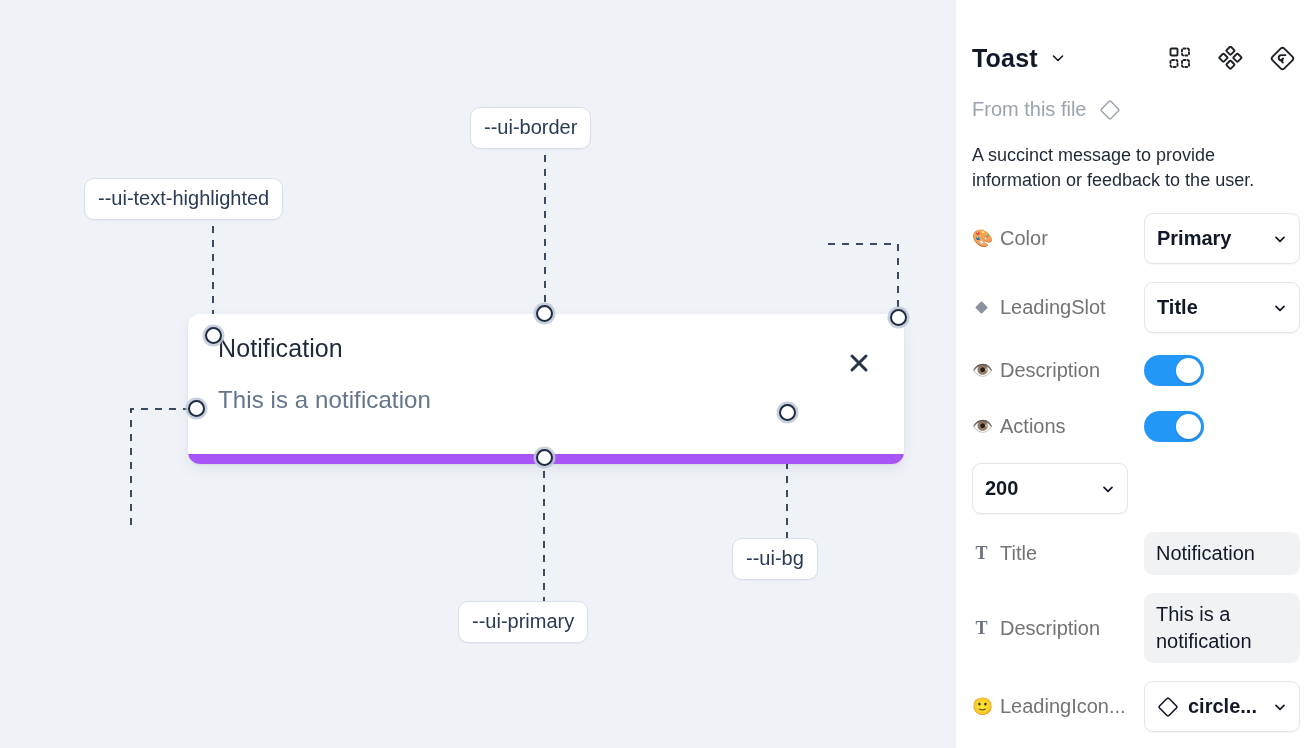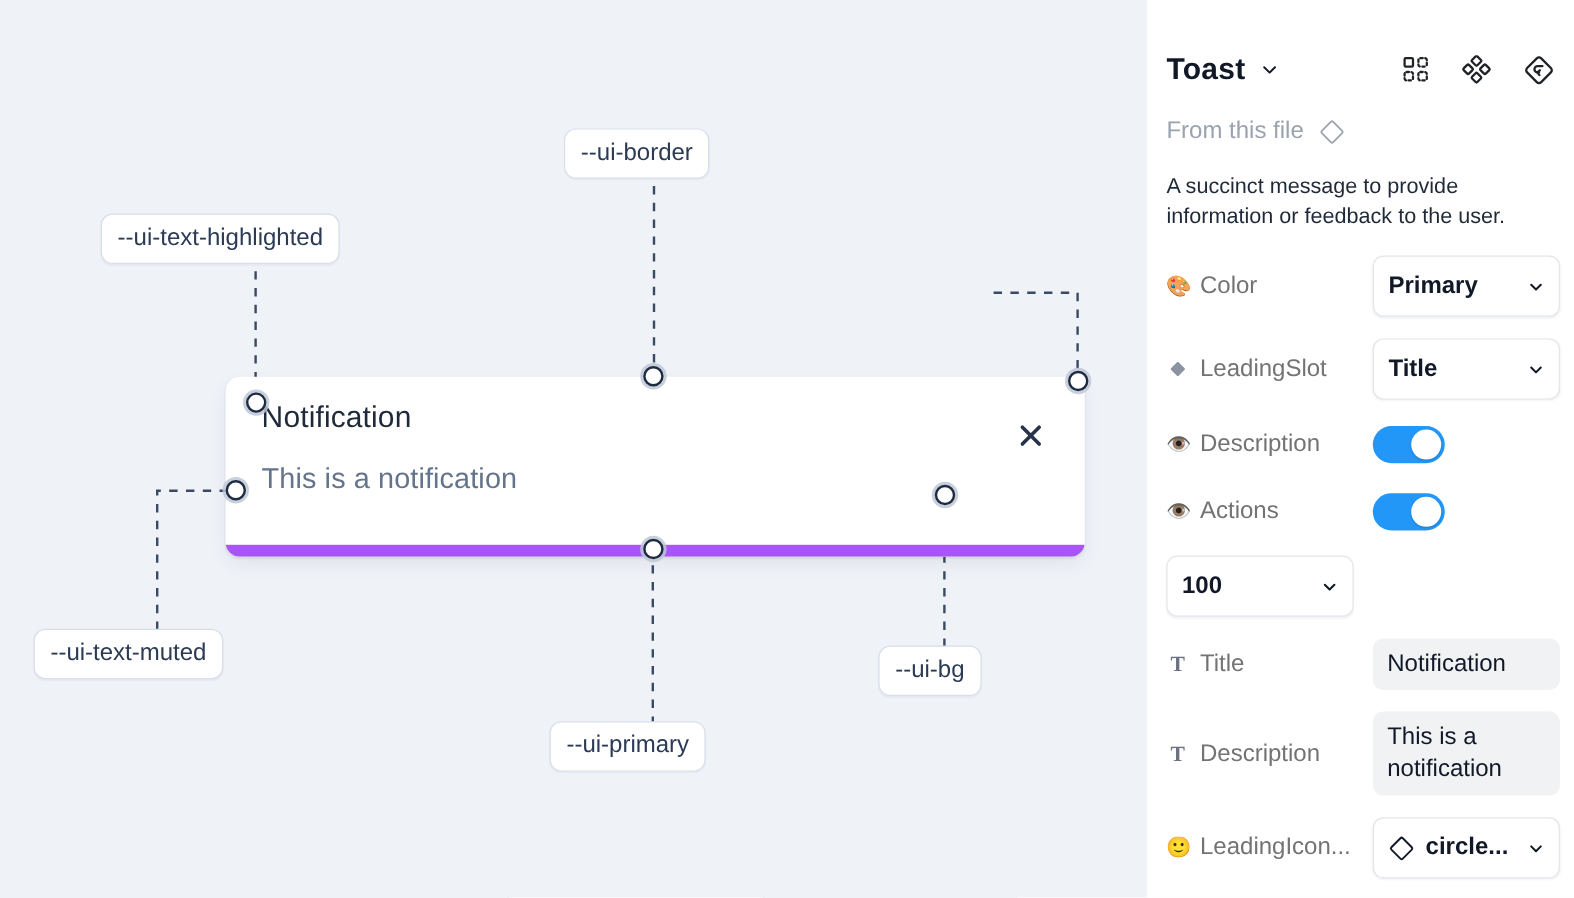--- a/index.html
+++ b/index.html
@@ -184,21 +184,20 @@
 
     <div class="dot" style="left:205px; top:327px;"></div>
     <div class="dot" style="left:536px; top:305px;"></div>
     <div class="dot" style="left:890px; top:309px;"></div>
     <div class="dot" style="left:188px; top:400px;"></div>
     <div class="dot" style="left:536px; top:449px;"></div>
     <div class="dot" style="left:779px; top:404px;"></div>
 
     <div class="chip" style="left:84px;  top:178px;">--ui-text-highlighted</div>
     <div class="chip" style="left:470px; top:107px;">--ui-border</div>
-    <div class="chip" style="left:28px;  top:524px;">--ui-text-muted</div>
     <div class="chip" style="left:732px; top:538px;">--ui-bg</div>
     <div class="chip" style="left:458px; top:601px;">--ui-primary</div>
   </div>
 
   <div id="panel">
 
     <div id="panel-header">
       <span id="panel-title">Toast</span>
       <span id="panel-title-chevron">
         <svg width="16" height="16" viewBox="0 0 16 16" fill="none" stroke="#111827" stroke-width="1.6" stroke-linecap="round" stroke-linejoin="round">
@@ -306,21 +305,21 @@
         <div class="prop-control">
           <div class="toggle">
             <div class="toggle-knob"></div>
           </div>
         </div>
       </div>
 
       <div class="prop-row">
         <div class="prop-control">
           <div class="select">
-            <span class="select-value">100</span>
+            <span class="select-value">200</span>
             <span class="select-chev">
               <svg width="14" height="14" viewBox="0 0 14 14" fill="none" stroke="#111827" stroke-width="1.7" stroke-linecap="round" stroke-linejoin="round">
                 <path d="M3 5.3 L7 9.3 L11 5.3"></path>
               </svg>
             </span>
           </div>
         </div>
       </div>
 
       <div class="prop-row">

